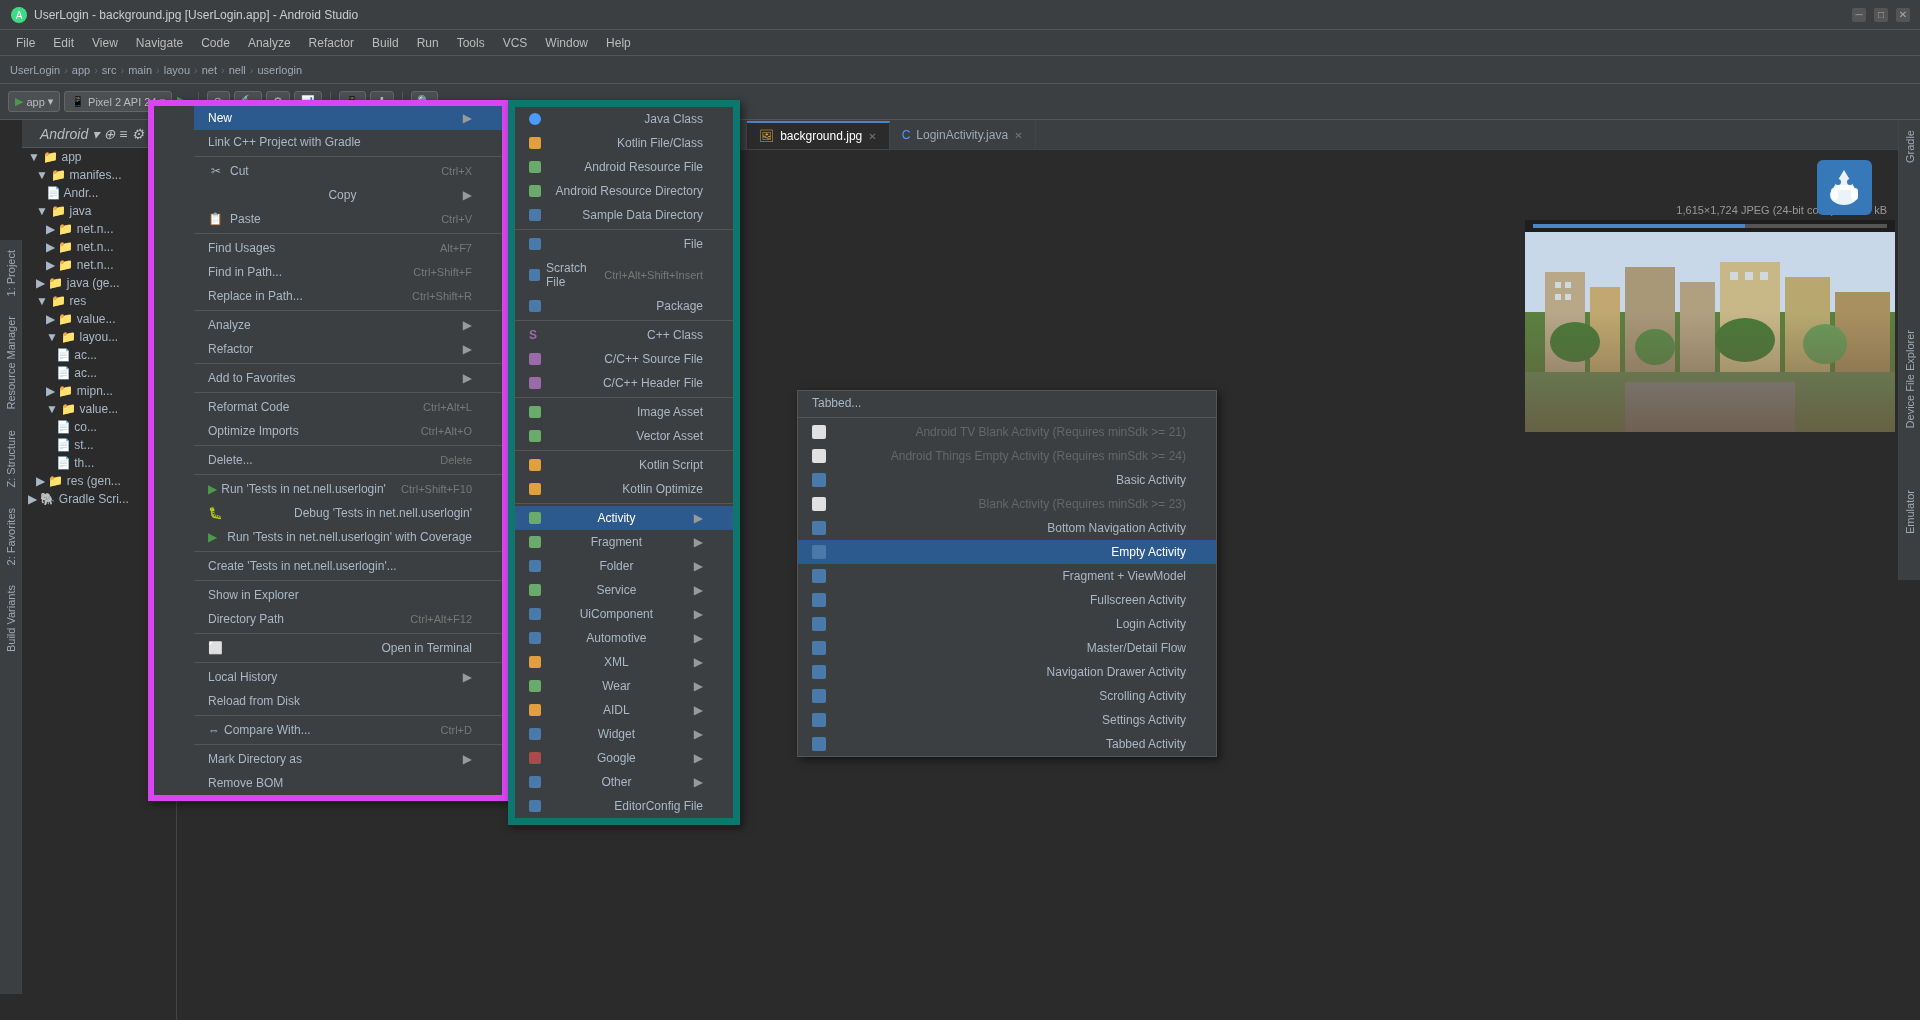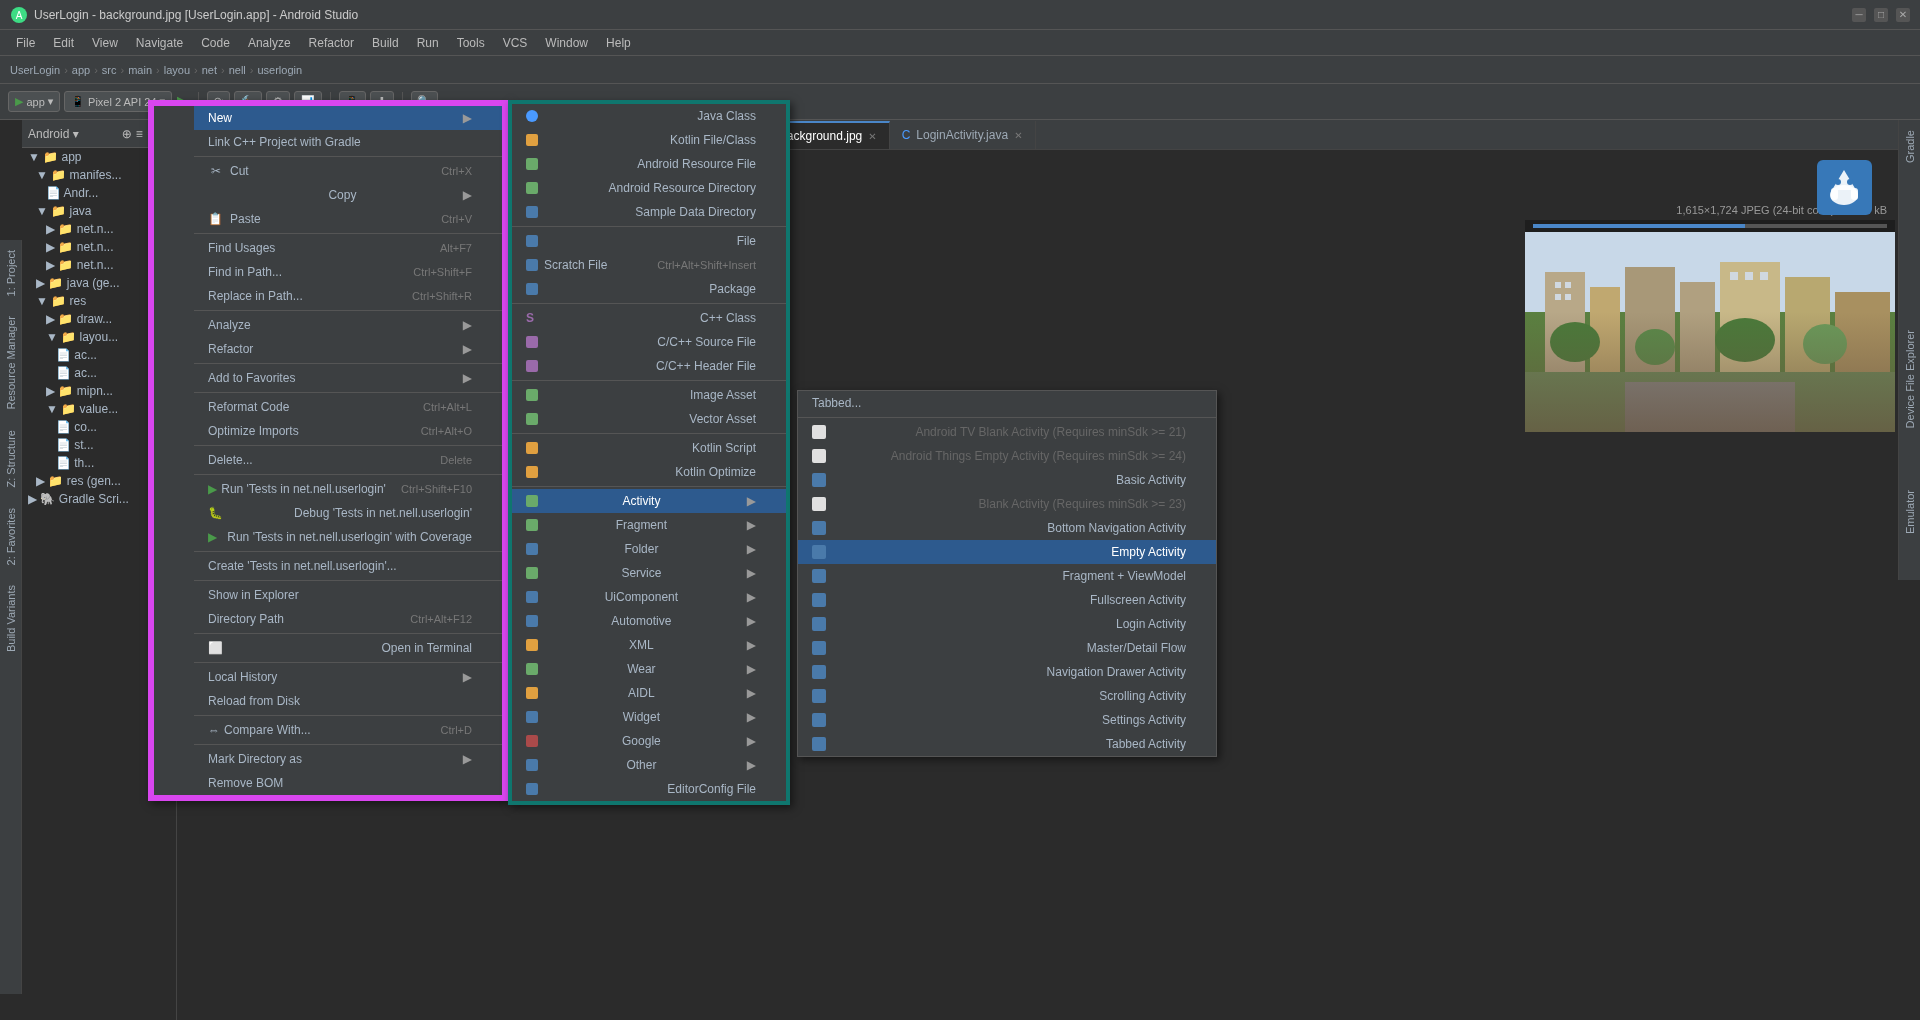--- a/index.html
+++ b/index.html
@@ -118,24 +118,25 @@
       border-right: 1px solid #444;
       overflow: hidden;
       display: flex;
       flex-direction: column;
     }
     .panel-header {
       height: 28px;
       background: #3c3f41;
       display: flex;
       align-items: center;
-      padding: 0 6px;
-      font-size: 12px;
+      padding: 0 18px;
+      font-size: 14px;
       color: #bbb;
       border-bottom: 1px solid #555;
+      font-style: italic;
     }
     .tree-item {
       padding: 2px 6px;
       font-size: 12px;
       color: #a9b7c6;
       cursor: pointer;
       white-space: nowrap;
       overflow: hidden;
       text-overflow: ellipsis;
     }
@@ -207,23 +208,23 @@
     .ctx-item .shortcut { color: #777; font-size: 11px; margin-left: auto; }
     .ctx-item .arrow { color: #999; margin-left: 8px; }
     .ctx-separator { height: 1px; background: #555; margin: 2px 0; }
     .ctx-item-icon { width: 16px; margin-right: 6px; display: inline-flex; align-items: center; justify-content: center; }
 
     
     .submenu-new {
       position: absolute;
       left: 508px;
       top: 100px;
-      width: 282px;
-      background: #3c3f41;
-      border: 4px solid #0f766e;
+      width: 232px;
+      background: #3c3f41;
+      border: 7px solid #0f766e;
       box-shadow: 3px 3px 8px rgba(0,0,0,0.5);
       z-index: 101;
     }
 
     
     .submenu-activity {
       position: absolute;
       left: 797px;
       top: 390px;
       width: 420px;
@@ -498,21 +499,21 @@
 
     <div class="tree-item">▼ 📁 app</div>
     <div class="tree-item tree-indent-1">▼ 📁 manifes...</div>
     <div class="tree-item tree-indent-2">📄 Andr...</div>
     <div class="tree-item tree-indent-1">▼ 📁 java</div>
     <div class="tree-item tree-indent-2">▶ 📁 net.n...</div>
     <div class="tree-item tree-indent-2">▶ 📁 net.n...</div>
     <div class="tree-item tree-indent-2">▶ 📁 net.n...</div>
     <div class="tree-item tree-indent-1">▶ 📁 java (ge...</div>
     <div class="tree-item tree-indent-1">▼ 📁 res</div>
-    <div class="tree-item tree-indent-2">▶ 📁 draw...</div>
+    <div class="tree-item tree-indent-2">▶ 📁 value...</div>
     <div class="tree-item tree-indent-2">▼ 📁 layou...</div>
     <div class="tree-item tree-indent-3">📄 ac...</div>
     <div class="tree-item tree-indent-3">📄 ac...</div>
     <div class="tree-item tree-indent-2">▶ 📁 mipn...</div>
     <div class="tree-item tree-indent-2">▼ 📁 value...</div>
     <div class="tree-item tree-indent-3">📄 co...</div>
     <div class="tree-item tree-indent-3">📄 st...</div>
     <div class="tree-item tree-indent-3">📄 th...</div>
     <div class="tree-item tree-indent-1">▶ 📁 res (gen...</div>
     <div class="tree-item">▶ 🐘 Gradle Scri...</div>

